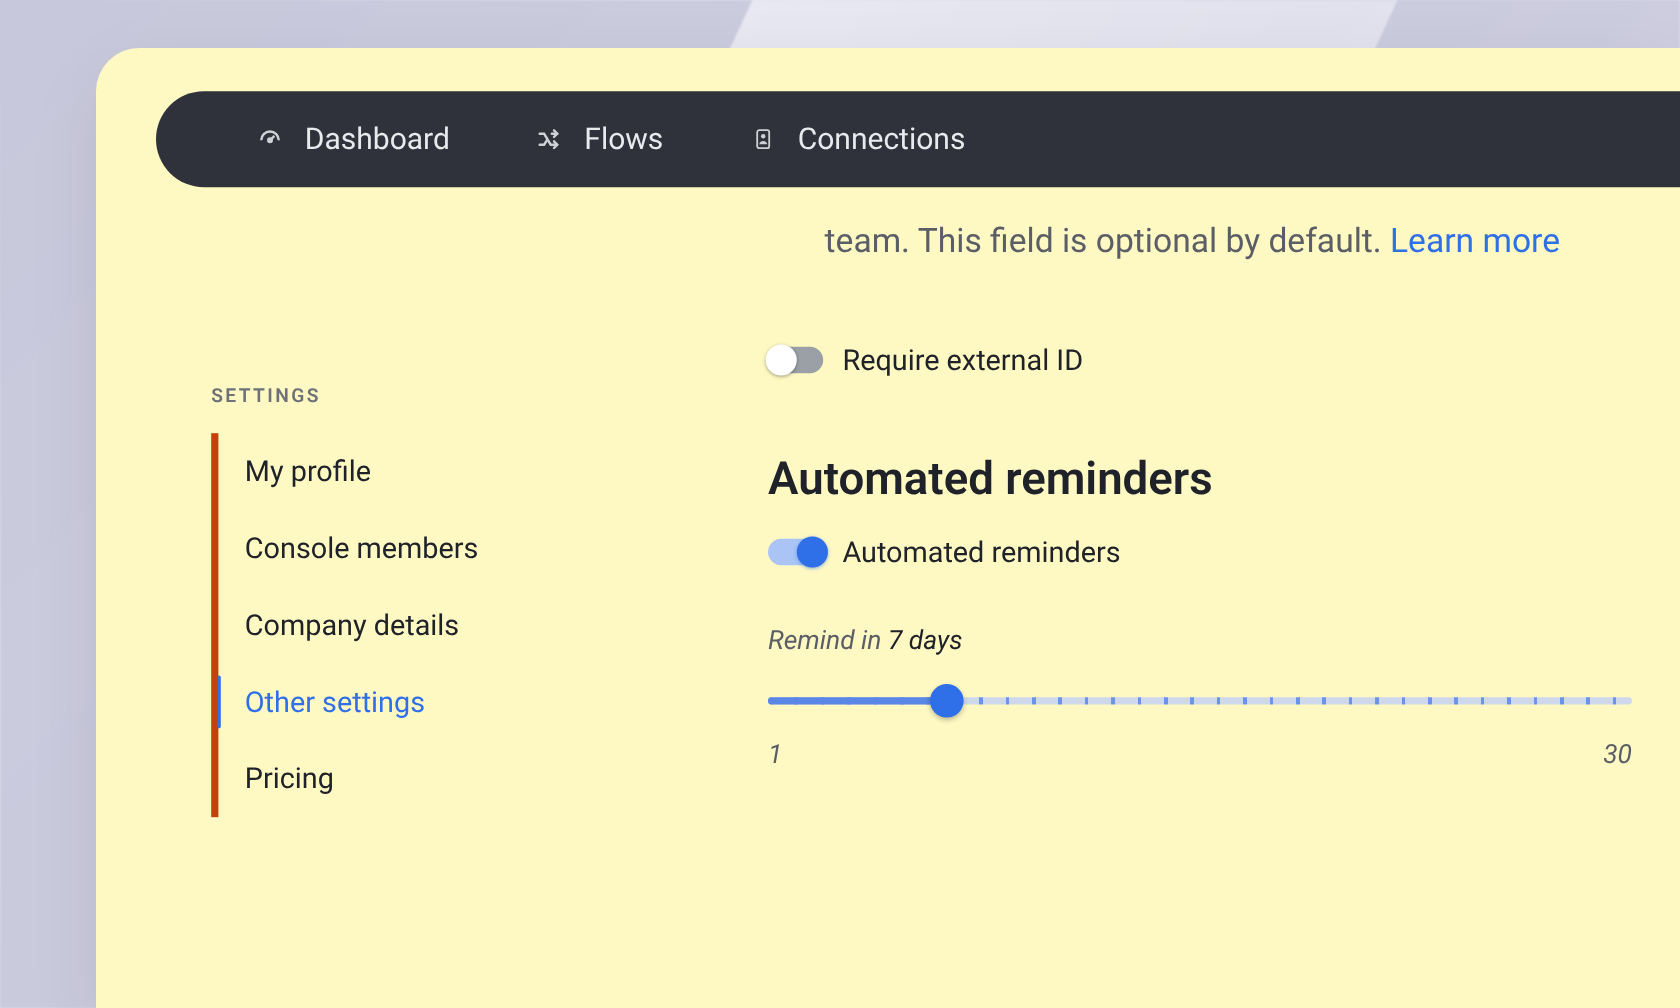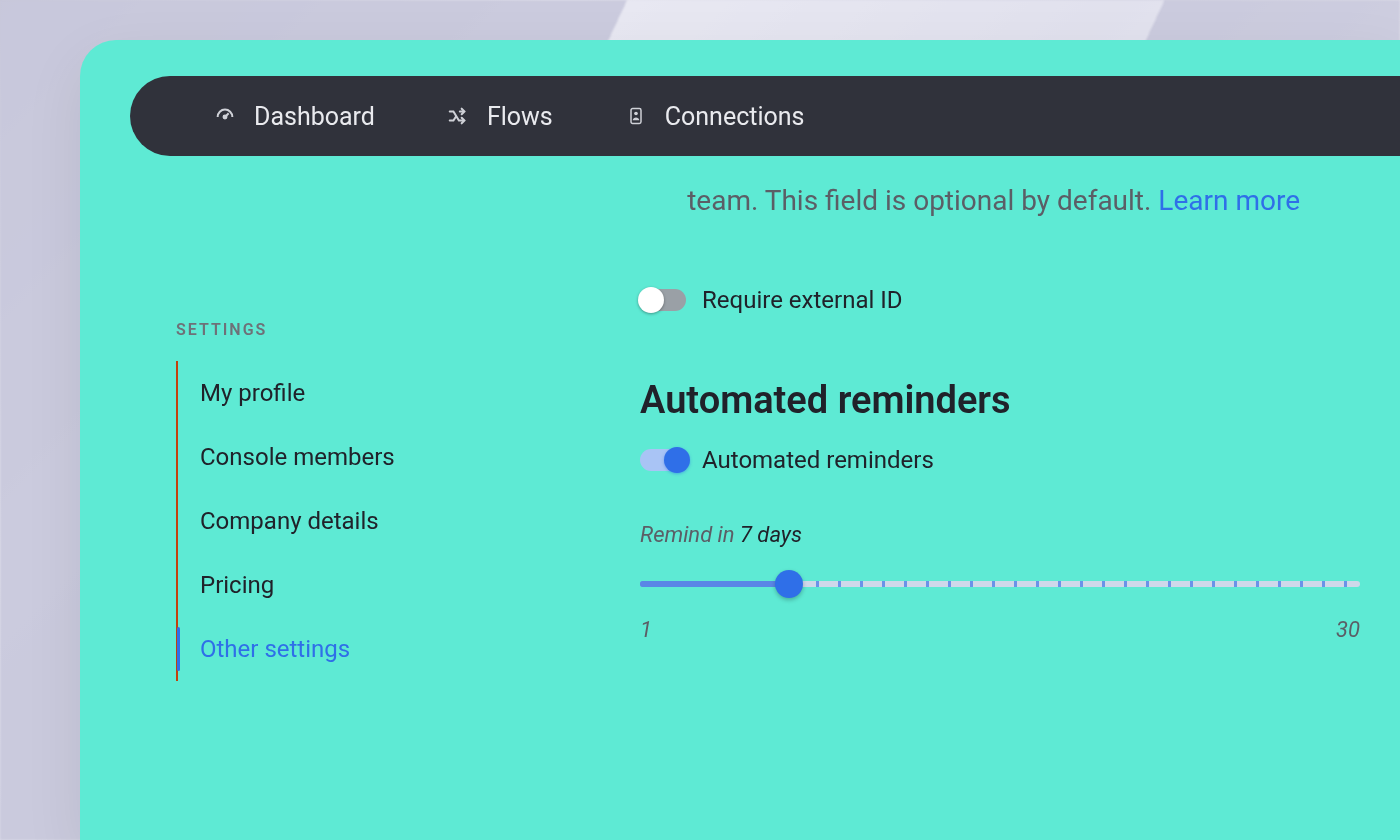--- a/index.html
+++ b/index.html
@@ -12,21 +12,21 @@
     .bg-tri {
       position: absolute; inset: 0;
       background:
         linear-gradient(115deg, rgba(200,200,220,.9) 0 35%, rgba(235,235,245,.6) 35% 65%, rgba(200,200,220,.8) 65% 100%);
       filter: blur(1px);
     }
     .card {
       position: absolute;
       left: 80px; top: 40px;
       right: 0; bottom: 0;
-      background: #5eead4;
+      background: #fef9c3;
       border-top-left-radius: 36px;
       box-shadow: 0 20px 60px rgba(0,0,0,.08);
       overflow: hidden;
     }
     
     .topnav {
       position: absolute;
       left: 50px; right: 0; top: 36px;
       height: 80px;
       background: #30323b;
@@ -45,21 +45,21 @@
     
     .sidebar {
       position: absolute;
       left: 96px; top: 280px;
       width: 360px;
     }
     .sidebar-heading {
       font-size: 16px; letter-spacing: 2px; color: #6e7178; font-weight: 600;
       margin-bottom: 22px;
     }
-    .side-list { border-left: 2px solid #c2410c; }
+    .side-list { border-left: 6px solid #c2410c; }
     .side-item {
       padding: 18px 0 18px 22px;
       font-size: 24px; color: #20222a; cursor: pointer;
       position: relative;
     }
     .side-item.active { color: #2f6fe8; }
     .side-item.active::before {
       content: ""; position: absolute; left: -1px; top: 10px; bottom: 10px; width: 3px; background: #2f6fe8; border-radius: 2px;
     }
 
@@ -149,22 +149,22 @@
       <span>Connections</span>
     </div>
   </div>
 
   <div class="sidebar">
     <div class="sidebar-heading">SETTINGS</div>
     <div class="side-list">
       <div class="side-item"><span>My profile</span></div>
       <div class="side-item"><span>Console members</span></div>
       <div class="side-item"><span>Company details</span></div>
+      <div class="side-item active"><span>Other settings</span></div>
       <div class="side-item"><span>Pricing</span></div>
-      <div class="side-item active"><span>Other settings</span></div>
     </div>
   </div>
 
   <div class="main">
 
     <div class="desc" style="margin-top:0;">
       <span>team. This field is optional by default. </span><span class="link">Learn more</span>
     </div>
 
     <div class="toggle-row" style="margin-top:64px;">

